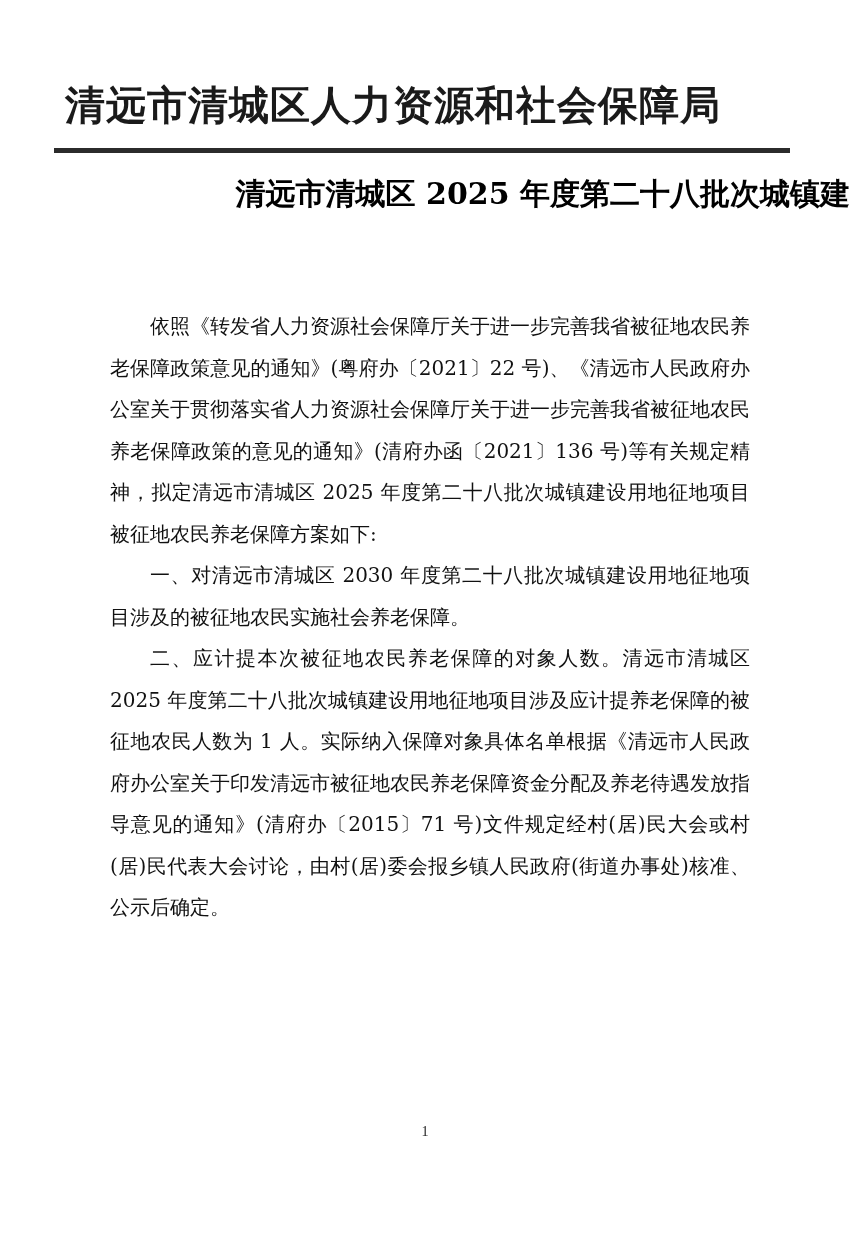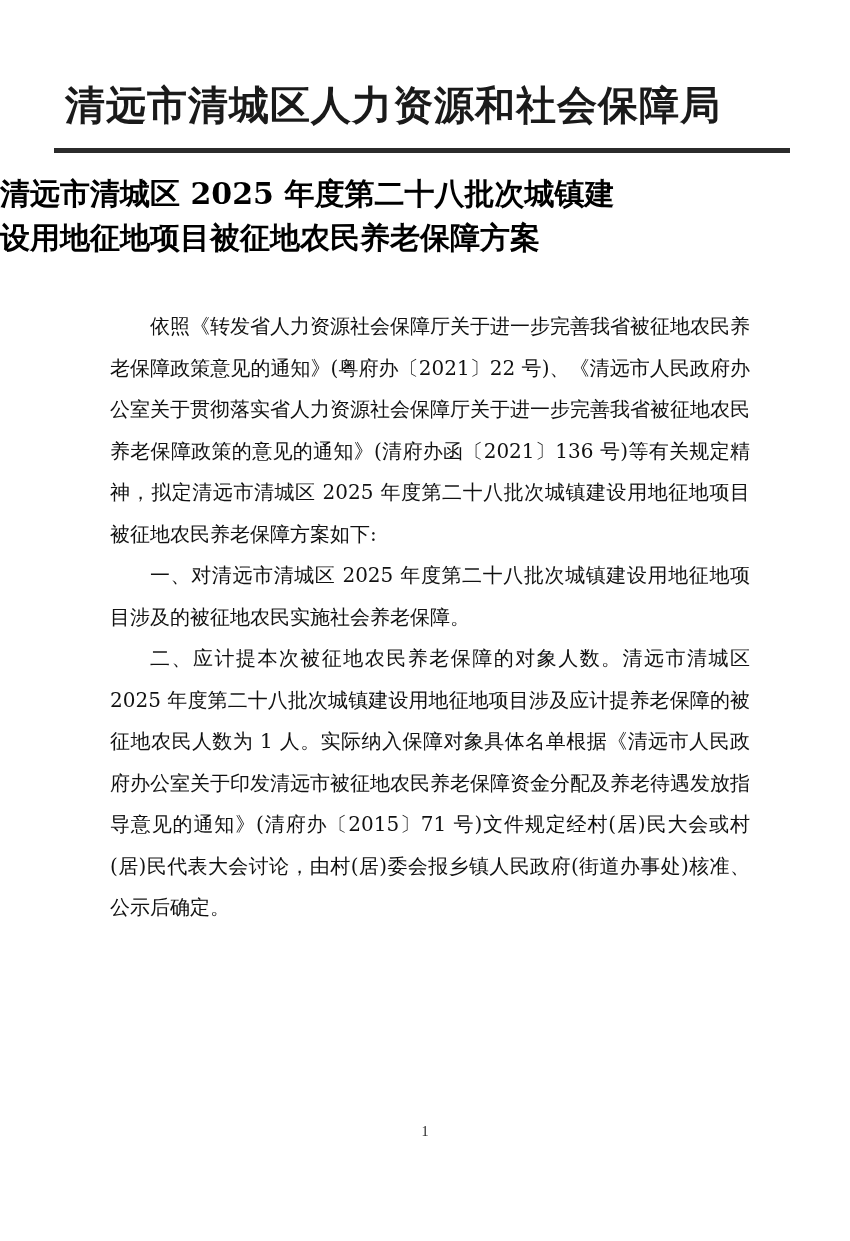--- a/index.html
+++ b/index.html
@@ -1,33 +1,32 @@
 <!DOCTYPE html>
 <html><head>
 <meta charset="utf-8">
 <style>
   html, body { margin: 0; padding: 0; background: #ffffff; }
   body { width: 850px; height: 1241px; position: relative; overflow: hidden; font-family: "DejaVu Serif", serif; color: #111; }
   .org-header { position: absolute; top: 78px; left: 0; width: 786px; text-align: center; font-family: "DejaVu Serif", serif; font-weight: bold; font-size: 40px; letter-spacing: 1px; color: #1a1a1a; }
   .header-rule { position: absolute; top: 148px; left: 54px; width: 736px; height: 5px; background: #2b2b2b; }
-  .doc-title { position: absolute; top: 172px; left: 0; width: 850px; text-align: left; font-family: "DejaVu Serif", serif; font-weight: bold; font-size: 30px; line-height: 44px; color: #000; }
+  .doc-title { position: absolute; top: 172px; left: 0; width: 850px; text-align: right; font-family: "DejaVu Serif", serif; font-weight: bold; font-size: 30px; line-height: 44px; color: #000; }
   .doc-body { position: absolute; top: 306px; left: 110px; width: 640px; font-family: "DejaVu Serif", serif; font-size: 20px; line-height: 41.5px; color: #111; text-align: justify; }
   .doc-body p { margin: 0; text-indent: 2em; }
   .page-number { position: absolute; top: 1124px; left: 0; width: 850px; text-align: center; font-family: "Liberation Serif", serif; font-size: 14px; color: #222; }
 </style>
 </head>
 <body>
 
 <div class="org-header">清远市清城区人力资源和社会保障局</div>
 <div class="header-rule"></div>
 
 <div class="doc-title">
   <div>清远市清城区 2025 年度第二十八批次城镇建</div>
-  <div>设用地征地项目被征地农民养老保障方案</div>
 </div>
 
 <div class="doc-body">
   <p>依照《转发省人力资源社会保障厅关于进一步完善我省被征地农民养老保障政策意见的通知》(粤府办〔2021〕22 号)、《清远市人民政府办公室关于贯彻落实省人力资源社会保障厅关于进一步完善我省被征地农民养老保障政策的意见的通知》(清府办函〔2021〕136 号)等有关规定精神，拟定清远市清城区 2025 年度第二十八批次城镇建设用地征地项目被征地农民养老保障方案如下:</p>
-  <p>一、对清远市清城区 2025 年度第二十八批次城镇建设用地征地项目涉及的被征地农民实施社会养老保障。</p>
+  <p>一、对清远市清城区 2030 年度第二十八批次城镇建设用地征地项目涉及的被征地农民实施社会养老保障。</p>
   <p>二、应计提本次被征地农民养老保障的对象人数。清远市清城区 2025 年度第二十八批次城镇建设用地征地项目涉及应计提养老保障的被征地农民人数为 1 人。实际纳入保障对象具体名单根据《清远市人民政府办公室关于印发清远市被征地农民养老保障资金分配及养老待遇发放指导意见的通知》(清府办〔2015〕71 号)文件规定经村(居)民大会或村(居)民代表大会讨论，由村(居)委会报乡镇人民政府(街道办事处)核准、公示后确定。</p>
 </div>
 
 <div class="page-number">1</div>
 
 </body></html>

